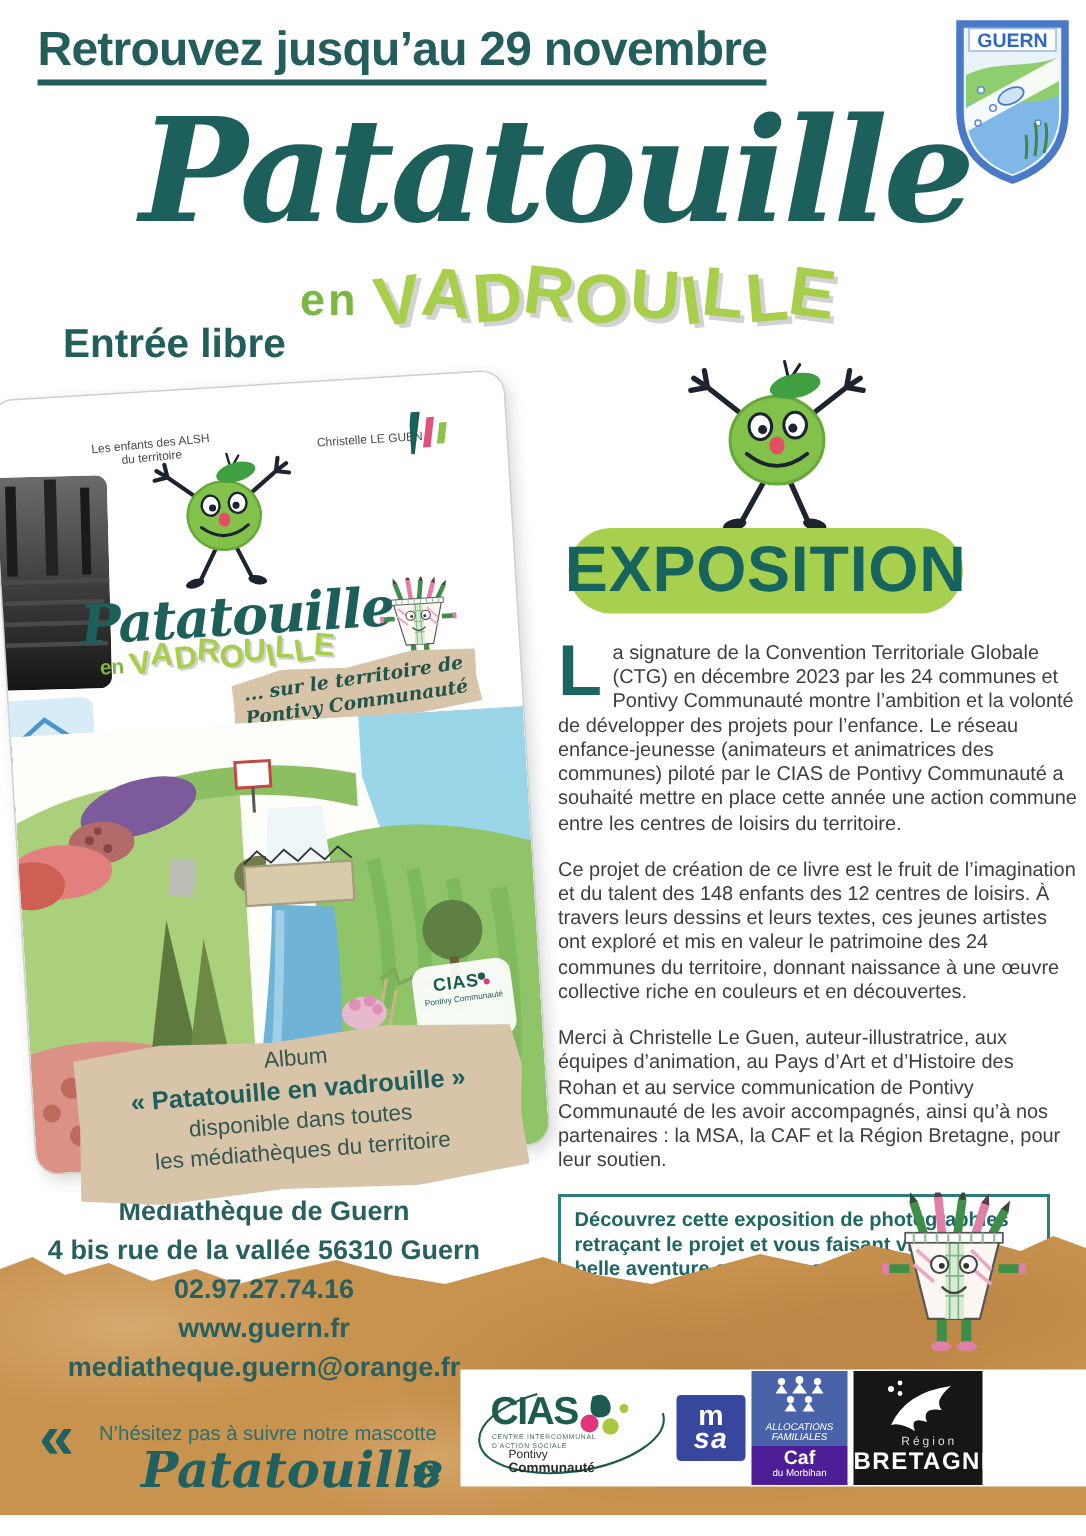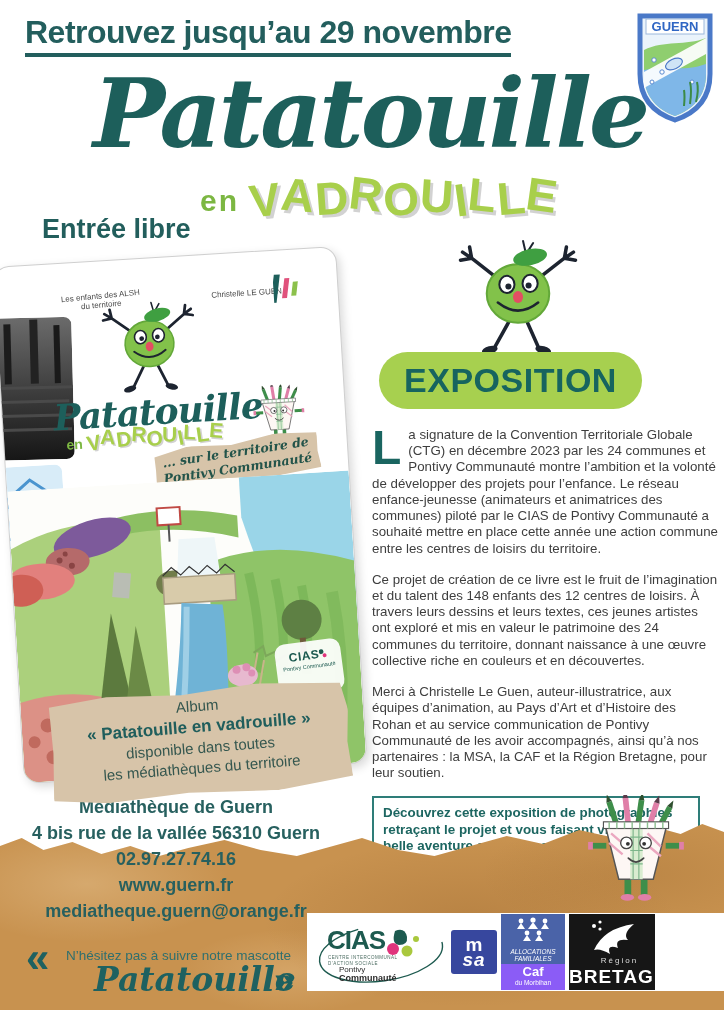--- a/index.html
+++ b/index.html
@@ -53,21 +53,21 @@
   .caption-band{left:50px;top:688px;width:300px;height:100px;background:#d7c4a9;transform:rotate(-4.5deg);
     clip-path:polygon(2px 8px,20% 2px,45% 6px,70% 0,98% 6px,100% 30%,99% 60%,100% 92%,75% 100%,45% 96%,18% 100%,0 94%,1% 50%);
     text-align:center;padding-top:8px;z-index:5;}
   .caption-band .c1{font-size:15px;color:#35574f;line-height:20px;}
   .caption-band .c2{font-size:17px;font-weight:bold;color:#205e5c;line-height:22px;}
   .caption-band .c3{font-size:15px;color:#35574f;line-height:20px;}
 
   
   .expo-mascot{left:432px;top:236px;width:172px;height:121px;}
   .expo-pill{left:379px;top:352px;width:263px;height:57px;background:#a7d04f;border-radius:29px;
-    display:flex;align-items:center;justify-content:center;font-size:34px;font-weight:bold;color:#17645f;letter-spacing:0.5px;}
+    display:flex;align-items:center;justify-content:center;font-size:43px;font-weight:bold;color:#17645f;letter-spacing:0.5px;}
   .article{left:372px;top:427px;width:346px;font-size:13.3px;line-height:1.22;color:#3e3e3e;}
   .article p{margin:0 0 15px 0;}
   .dropcap{float:left;font-size:48px;line-height:38px;font-weight:bold;color:#1a6560;margin:2px 7px 0 0;}
   .hl-box{border:2px solid #2e7d78;padding:7px 9px;margin:0 18px 14px 0;font-weight:bold;color:#1d6661;font-size:13.4px;}
   .sig{margin-left:63px;}
   .sig-name{font-size:11.5px;font-weight:bold;color:#1a1a1a;}
   .sig-role{font-size:11.5px;color:#3c3c3c;}
 
   
   .kraft{left:0;top:816px;width:724px;height:194px;z-index:1;
@@ -100,26 +100,26 @@
   .msa-square{width:46px;height:44px;background:#37479e;border-radius:3px;display:flex;flex-direction:column;
     align-items:center;justify-content:center;color:#fff;font-weight:bold;line-height:15px;}
   .msa-square .m1{font-size:19px;}
   .msa-square .m2{font-size:19px;letter-spacing:1px;font-style:italic;}
   .msa-list{display:flex;flex-direction:column;}
   .msa-list span{font-size:9.5px;font-weight:bold;color:#37479e;border-bottom:1.5px solid #c9a227;
     padding:1px 2px 1.5px 2px;width:58px;}
   .caf-block{width:64px;flex:none;}
   .caf-top{height:50px;background:#4a63a8;position:relative;text-align:center;}
   .caf-top .caf-fam{position:absolute;left:0;right:0;bottom:2px;font-size:6.5px;font-style:italic;color:#fff;line-height:7px;}
-  .caf-bottom{height:26px;background:#8b5cf6;text-align:center;color:#fff;}
+  .caf-bottom{height:26px;background:#4c1d95;text-align:center;color:#fff;}
   .caf-bottom .c-caf{font-size:13px;font-weight:bold;line-height:14px;padding-top:1px;}
   .caf-bottom .c-dep{font-size:6.5px;line-height:7px;}
   .bzh-block{width:86px;height:76px;background:#161616;flex:none;text-align:center;color:#fff;position:relative;}
   .bzh-region{position:absolute;left:15px;right:0;top:42px;font-size:8px;letter-spacing:2px;color:#ddd;}
-  .bzh-name{position:absolute;left:0;right:0;top:52px;font-size:19px;font-weight:bold;letter-spacing:1px;text-align:center;}
+  .bzh-name{position:absolute;left:0;right:0;top:52px;font-size:16px;font-weight:bold;letter-spacing:1px;text-align:center;}
 </style>
 </head>
 <body>
 
 <svg width="0" height="0" style="position:absolute" aria-hidden="true">
   <defs>
     <g id="mascot">
       <path d="M80,58 L34,22 M34,22 l-9,-6 M34,22 l-2,-11 M34,22 l-11,2" stroke="#1d2430" stroke-width="3.5" fill="none" stroke-linecap="round"></path>
       <path d="M80,58 L126,22 M126,22 l9,-6 M126,22 l2,-11 M126,22 l11,2" stroke="#1d2430" stroke-width="3.5" fill="none" stroke-linecap="round"></path>
       <path d="M71,85 L56,112 M89,85 L101,112" stroke="#1d2430" stroke-width="3.5" fill="none" stroke-linecap="round"></path>

